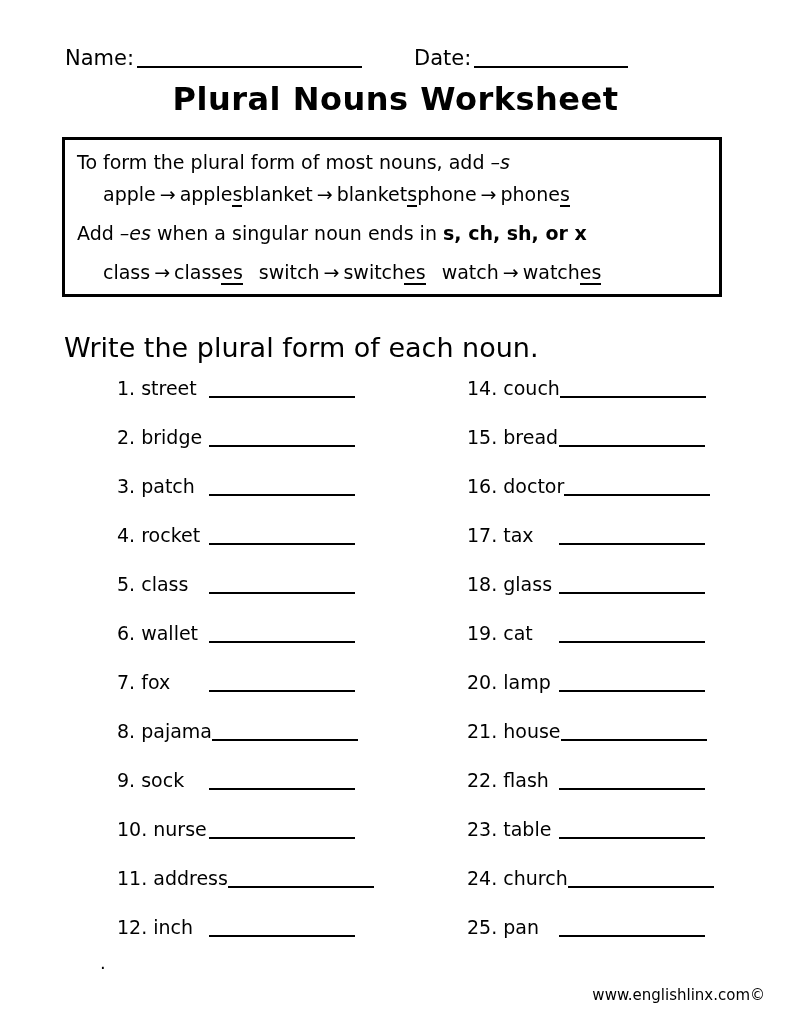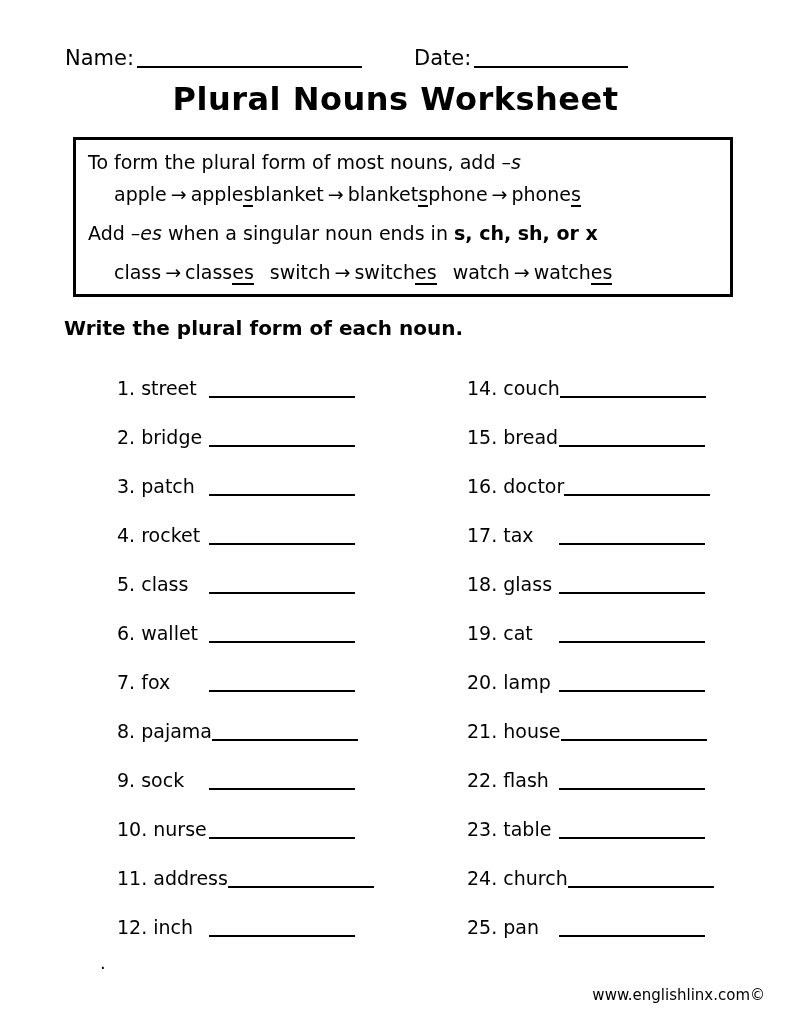--- a/index.html
+++ b/index.html
@@ -17,35 +17,35 @@
   .name-line{width:225px;margin-left:3px;margin-right:52px;}
   .date-line{width:154px;margin-left:3px;}
   
   .title{
     position:absolute;left:0;top:80px;width:791px;text-align:center;
     font-size:32px;font-weight:bold;letter-spacing:.5px;
   }
   
   .rules{
     position:absolute;left:62px;top:137px;width:660px;height:160px;
-    border:3px solid #000;box-sizing:border-box;font-size:19px;margin-left:11px;
+    border:3px solid #000;box-sizing:border-box;font-size:19px;
   }
   .rule-line{margin:11px 0 0 12px;}
   .ex-row{
     display:flex;justify-content:flex-start;
     margin:10px 38px 0 38px;
   }
   .rule2{margin-top:17px;}
   .ex2{margin-top:17px;gap:16px;}
   .suffix-it{font-style:italic;}
   .bold{font-weight:bold;}
   .u-sfx{border-bottom:2px solid #000;padding-bottom:0px;}
   .arrow{padding:0 4px;}
   
-  .instruction{position:absolute;left:64px;top:316px;font-size:20px;font-weight:bold;}
+  .instruction{position:absolute;left:64px;top:332px;font-size:27px;font-weight:normal;}
   
   .col{position:absolute;top:376px;font-size:19px;}
   .col-left{left:74px;width:300px;}
   .col-right{left:424px;width:300px;}
   .qrow{height:49px;white-space:nowrap;margin-left:43px;}
   .qlabel{display:inline-block;min-width:92px;}
   .qblank{
     display:inline-block;width:146px;height:17px;border-bottom:2px solid #000;
     position:relative;top:3px;
   }

